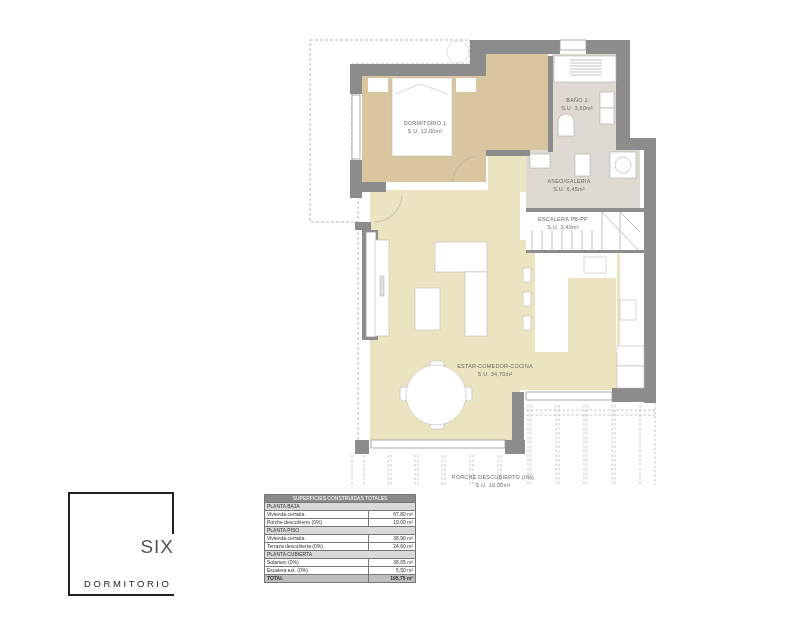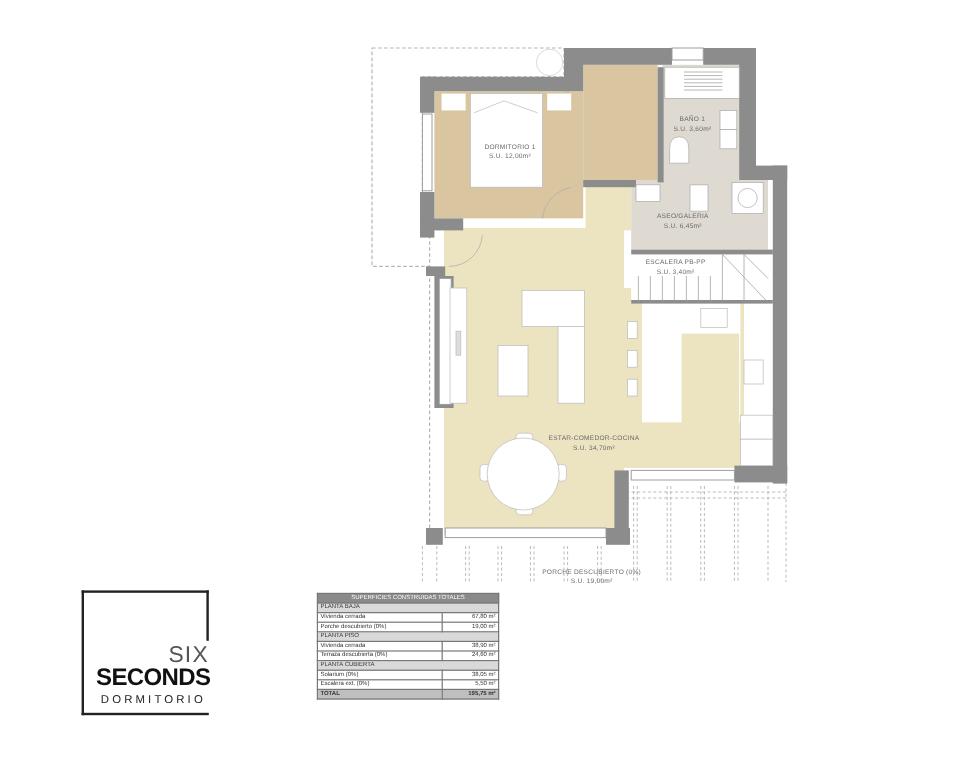--- a/index.html
+++ b/index.html
@@ -217,15 +217,14 @@
         <td>TOTAL</td>
         <td class="val">195,75 m²</td>
       </tr>
 </tbody>
   </table>
 
 <div class="logo">
   <div class="logo-frame"></div>
   <div class="logo-frame-right"></div>
   <div class="logo-six">SIX</div>
-  <div class="logo-seconds">SECONDS</div>
   <div class="logo-properties">DORMITORIO</div>
 </div>
 
 </body></html>

